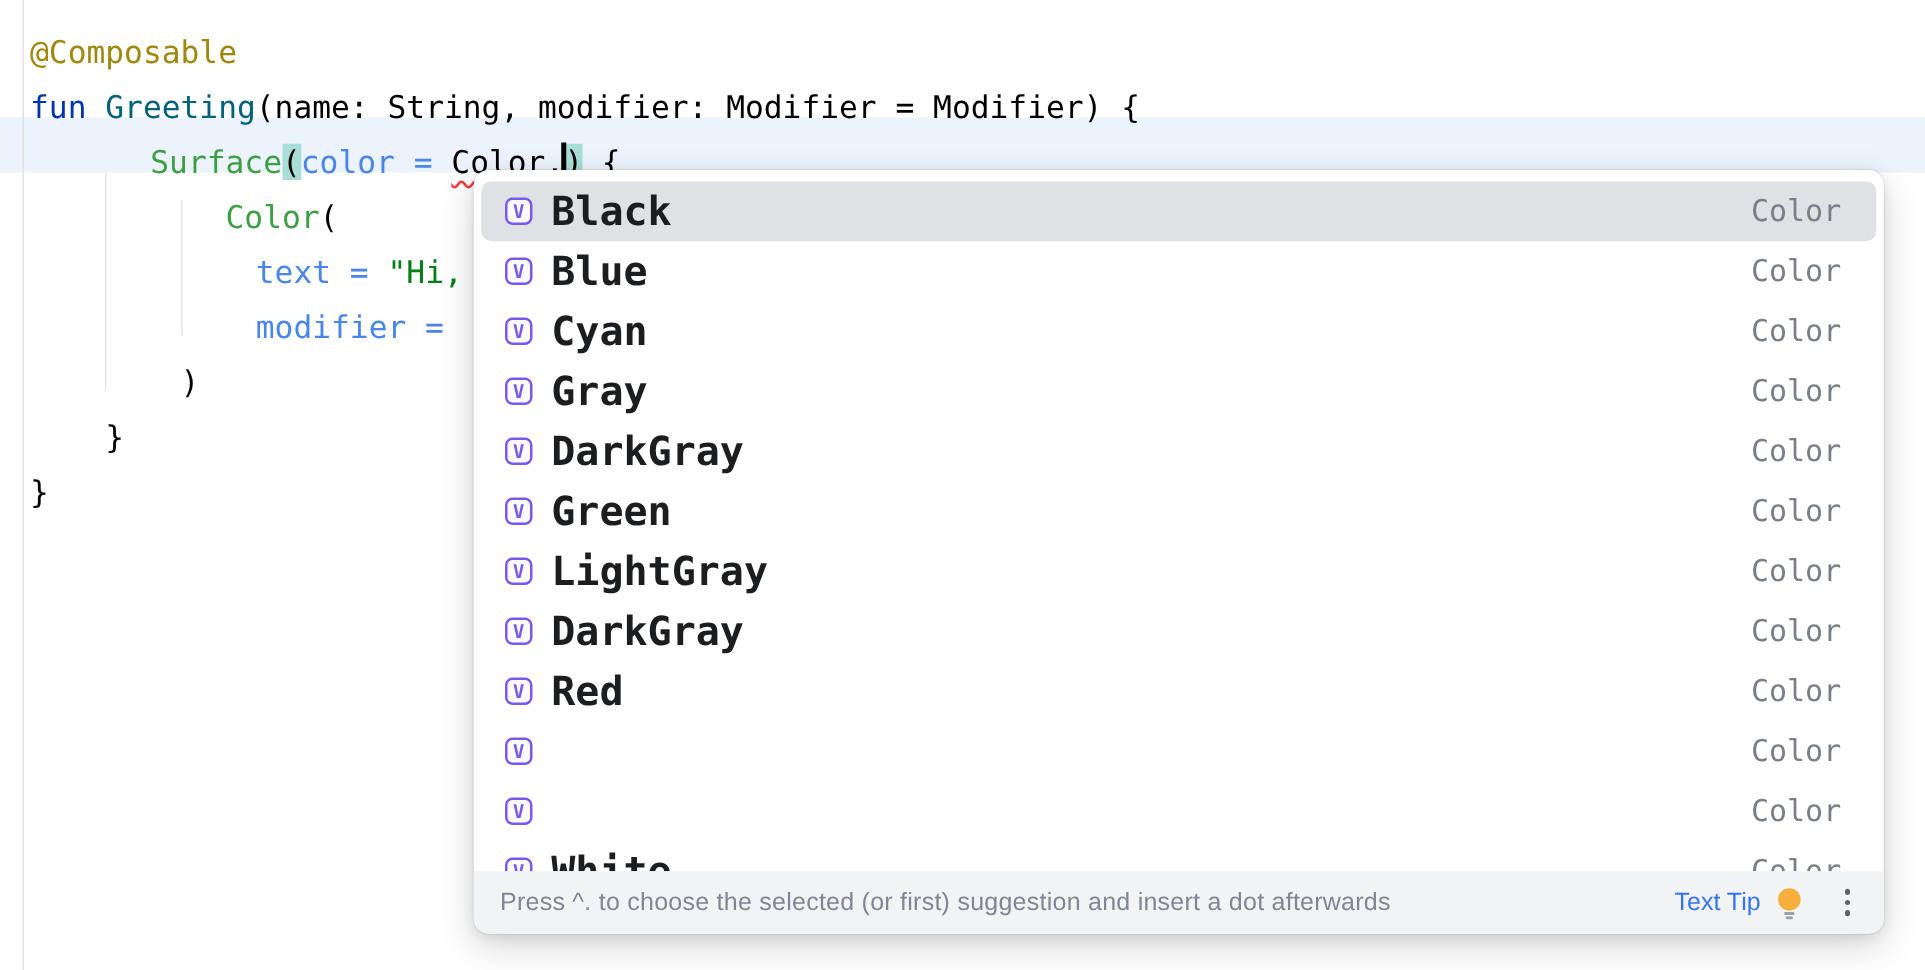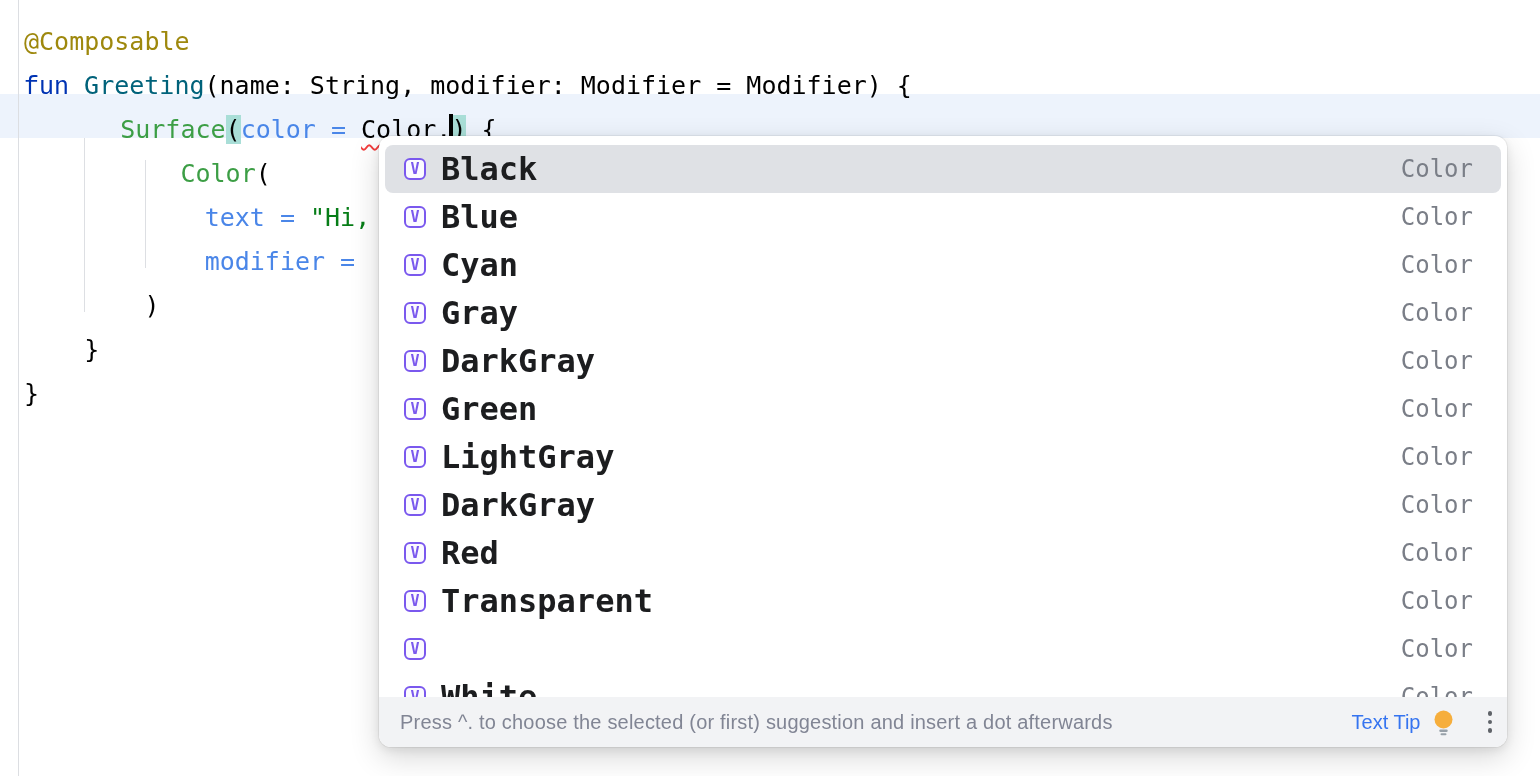--- a/index.html
+++ b/index.html
@@ -14,21 +14,21 @@
                    background:var(--caret-line-bg); }
   .indent-guide { position:absolute; width:1px; background:var(--indent-guide); }
   #guide-1 { left:84px;  top:138px; height:174px; }
   #guide-2 { left:145px; top:160px; height:108px; }
 
   .code { position:absolute; left:24px; top:20px;
           font-family:"DejaVu Sans Mono", monospace; font-size:25px; }
   .code-line { height:44px; line-height:44px; white-space:pre; color:var(--plain); }
 
   .tok-annotation { color:var(--annotation); }
-  .tok-keyword    { color:var(--keyword);font-family:Liberation Mono, monospace; }
+  .tok-keyword    { color:var(--keyword); }
   .tok-func_decl  { color:var(--func-decl); }
   .tok-composable { color:var(--composable);margin-left:36px; }
   .tok-named_arg  { color:var(--named-arg); }
   .tok-string     { color:var(--string); }
   .tok-plain      { color:var(--plain); }
   .tok-brace_match { background:var(--brace-match-bg); }
   .tok-error { text-decoration-line:underline; text-decoration-style:wavy;
                text-decoration-color:var(--error-underline);
                text-decoration-thickness:2px; text-underline-offset:6px; }
   .tok-caret { display:inline-block; width:0; height:44px; vertical-align:top;
@@ -50,21 +50,21 @@
   .value-icon { width:22px; height:22px; flex:0 0 22px; margin-right:15px;
                 border:2px solid var(--icon-purple); border-radius:6px;
                 background:var(--icon-bg); color:var(--icon-purple);
                 font-size:15px; font-weight:600; line-height:18px; text-align:center;
                 font-family:"DejaVu Sans Mono", monospace; }
   .item-label { font-size:32px; font-weight:600; color:var(--item-text); }
   .item-type  { margin-left:auto; font-size:24px; color:var(--type-label); }
 
   .hint-bar { position:absolute; left:0; right:0; bottom:0; height:50px;
               background:var(--hint-bar-bg); border-radius:0 0 12px 12px;
-              display:flex; align-items:center; padding:0 9px 0 21px; }
+              display:flex; align-items:center; padding:0 21px 0 21px; }
   .hint-text { font-size:20px; color:var(--hint-text); letter-spacing:.2px; }
   .next-tip { margin-left:auto; font-size:20px; color:var(--link); cursor:pointer; }
   .bulb { margin-left:10px; display:flex; align-items:center; }
   .kebab { margin-left:26px; display:flex; flex-direction:column; gap:4px;
            padding:4px 6px; cursor:pointer; }
   .kebab i { width:4.5px; height:4.5px; border-radius:50%; background:var(--kebab); }
 </style>
 </head>
 <body>
 
@@ -128,21 +128,20 @@
         <span class="item-label">DarkGray</span>
         <span class="item-type">Color</span>
       </div>
       <div class="item">
         <span class="value-icon">V</span>
         <span class="item-label">Red</span>
         <span class="item-type">Color</span>
       </div>
       <div class="item">
         <span class="value-icon">V</span>
-        <span class="item-label">Transparent</span>
         <span class="item-type">Color</span>
       </div>
       <div class="item">
         <span class="value-icon">V</span>
         <span class="item-type">Color</span>
       </div>
       <div class="item">
         <span class="value-icon">V</span>
         <span class="item-label">White</span>
         <span class="item-type">Color</span>

